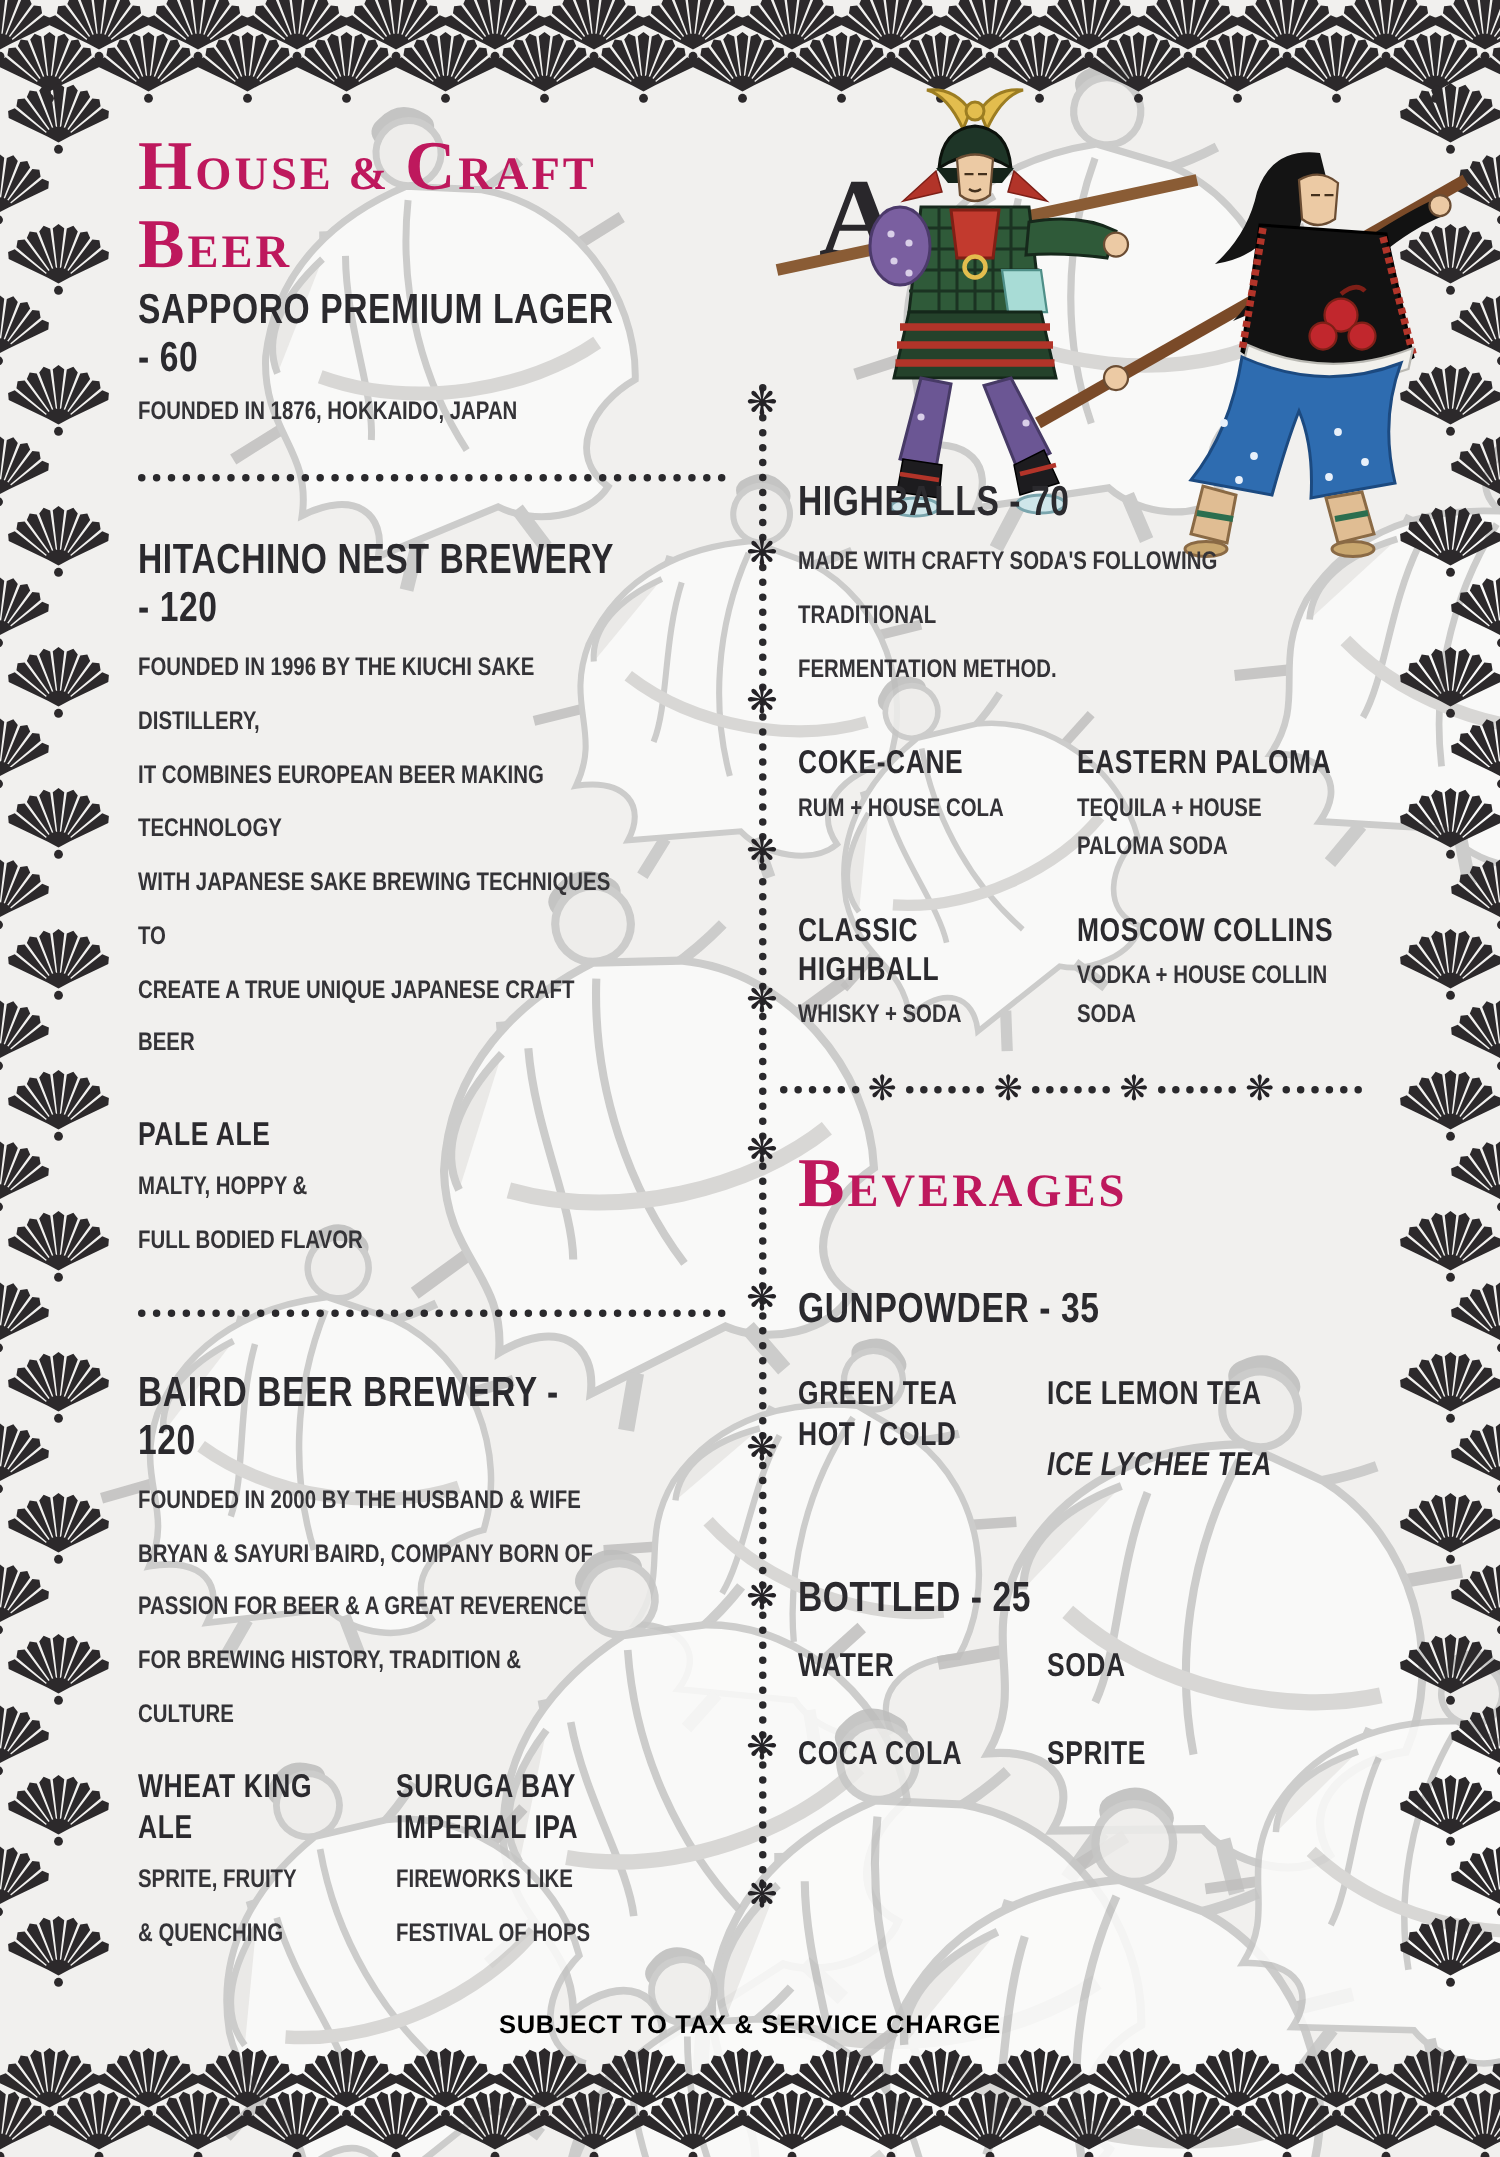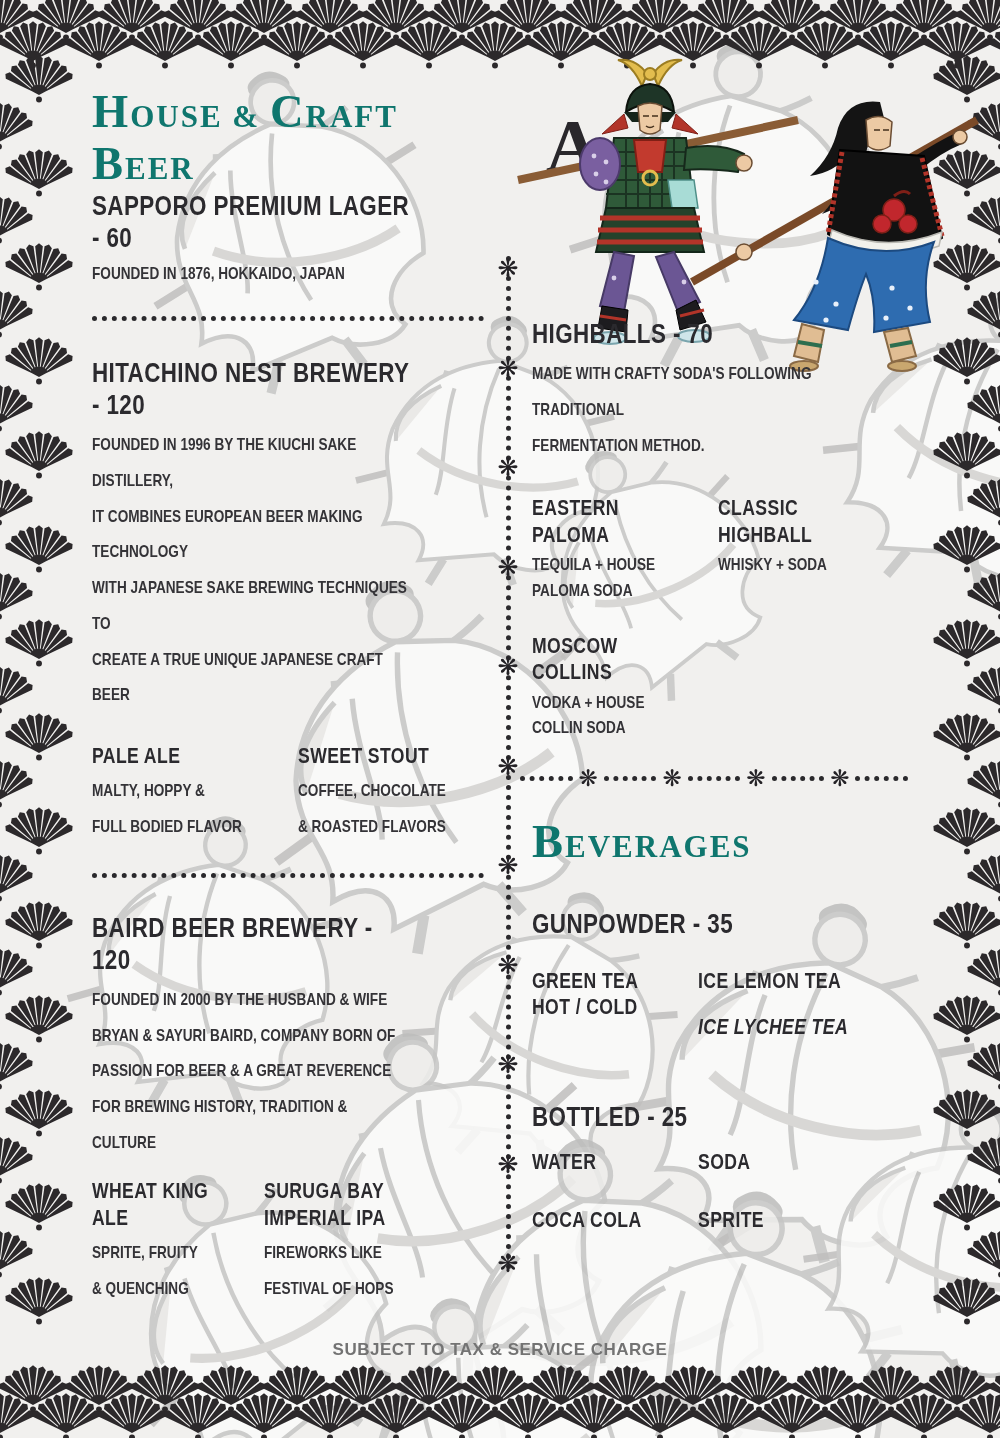--- a/index.html
+++ b/index.html
@@ -8,21 +8,21 @@
   svg.layer{position:absolute;left:0;top:0;width:1000px;height:1438px;}
   .wm-layer{z-index:0;}
   .fan-layer{z-index:1;}
   .samurai-layer{z-index:3;}
   .letterA{position:absolute;left:546px;top:104px;z-index:2;
            font-family:"Liberation Serif",serif;font-weight:700;font-size:74px;color:#29272b;}
   .col{position:absolute;z-index:4;}
   .col-left{left:92px;top:86px;width:402px;}
   .col-right{left:532px;top:318px;width:402px;}
   h1.display{margin:0;font-family:"Liberation Serif",serif;font-weight:700;
-             text-transform:uppercase;font-size:31px;letter-spacing:2px;color:#0f766e;line-height:1.12;}
+             text-transform:uppercase;font-size:31px;letter-spacing:2px;color:#be185d;line-height:1.12;}
   .bc{font-size:1.5em;}
   .mb-title{margin-bottom:40px;}
   .name{display:block;font-weight:700;white-space:pre-line;transform:scaleX(.8);
         transform-origin:left top;letter-spacing:.5px;color:#2b2a2e;}
   .lg{font-size:28px;line-height:1.15;margin-bottom:6px;}
   .md{font-size:22px;line-height:1.2;margin-bottom:4px;}
   .desc{display:block;font-weight:700;font-size:17px;line-height:2.1;white-space:pre-line;
         transform:scaleX(.8);transform-origin:left top;color:#343337;}
   .desc.one{line-height:1.5;}
   .dotrule{width:392px;height:0;border-top:5px dotted #2a292c;margin:30px 0 36px;}
@@ -35,21 +35,21 @@
   .teagrid{display:grid;grid-template-columns:166px 1fr;margin-top:28px;}
   .teagap{margin-top:20px;font-style:italic;}
   .botgrid{display:grid;grid-template-columns:166px 1fr;row-gap:28px;margin-top:16px;}
   .bottled{margin-top:56px;}
   .gunp{margin-top:0;}
   .vline{position:absolute;left:506px;top:256px;height:1014px;width:0;
          border-left:5px dotted #2a292c;z-index:4;}
   .vflower{position:absolute;z-index:5;font-family:"DejaVu Sans",sans-serif;
            font-size:25px;color:#242226;transform:translate(-50%,-50%);}
   .footer{position:absolute;left:0;right:0;top:1340px;text-align:center;z-index:4;
-          font-weight:700;font-size:17px;letter-spacing:.5px;color:#737373;}
+          font-weight:700;font-size:17px;letter-spacing:.5px;color:#000000;}
 </style>
 </head>
 <body>
 
 <div class="page">
 
   <svg class="layer wm-layer" id="wmLayer">
     <defs>
       <g id="wmFig">
         <g stroke="#c6c6c5" stroke-width="3" fill="#fbfbfa">
@@ -660,25 +660,20 @@
 WITH JAPANESE SAKE BREWING TECHNIQUES TO
 CREATE A TRUE UNIQUE JAPANESE CRAFT BEER</span>
     </div>
 
     <div class="vargrid">
       <div>
         <span class="name md">PALE ALE</span>
         <span class="desc">MALTY, HOPPY &amp;
 FULL BODIED FLAVOR</span>
       </div>
-      <div>
-        <span class="name md">SWEET STOUT</span>
-        <span class="desc">COFFEE, CHOCOLATE
-&amp; ROASTED FLAVORS</span>
-      </div>
     </div>
 
     <div class="dotrule" style="margin-top:28px;margin-bottom:34px;"></div>
 
     <div>
       <span class="name lg">BAIRD BEER BREWERY  - 120</span>
       <span class="desc">FOUNDED IN 2000 BY THE HUSBAND &amp; WIFE
 BRYAN &amp; SAYURI BAIRD, COMPANY BORN OF
 PASSION FOR BEER &amp; A GREAT REVERENCE
 FOR BREWING HISTORY, TRADITION &amp; CULTURE</span>
@@ -702,20 +697,24 @@
 
   <div class="col col-right">
 
     <div>
       <span class="name lg">HIGHBALLS - 70</span>
       <span class="desc">MADE WITH CRAFTY SODA'S FOLLOWING TRADITIONAL
 FERMENTATION METHOD.</span>
     </div>
 
     <div class="cockgrid">
+      <div>
+        <span class="name md">COKE-CANE</span>
+        <span class="desc one">RUM + HOUSE COLA</span>
+      </div>
       <div>
         <span class="name md">EASTERN PALOMA</span>
         <span class="desc one">TEQUILA + HOUSE PALOMA SODA</span>
       </div>
       <div>
         <span class="name md">CLASSIC HIGHBALL</span>
         <span class="desc one">WHISKY + SODA</span>
       </div>
       <div>
         <span class="name md">MOSCOW COLLINS</span>

